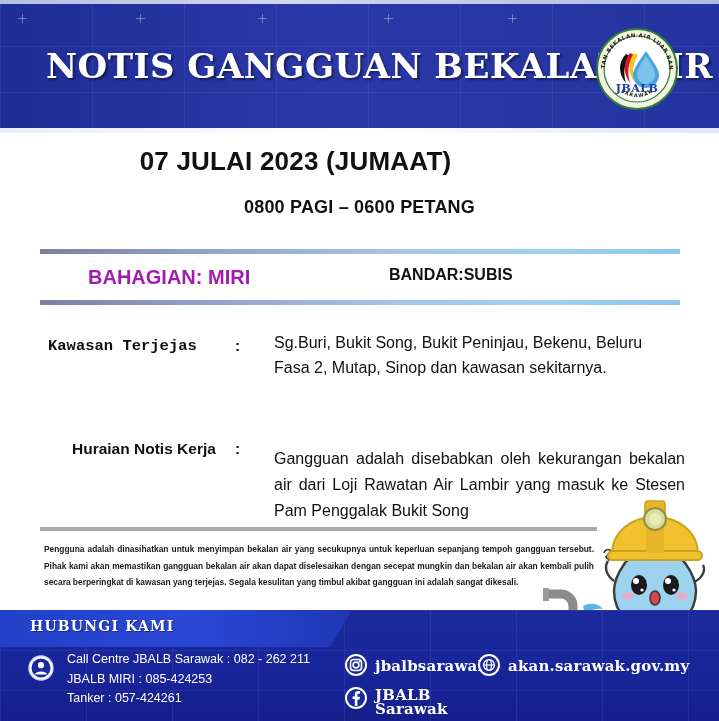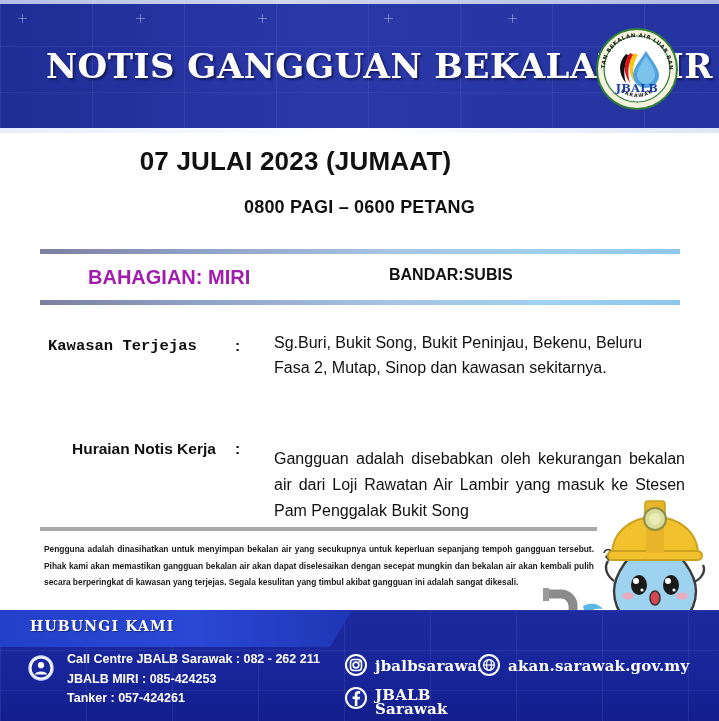--- a/index.html
+++ b/index.html
@@ -259,21 +259,21 @@
     letter-spacing: 1.2px;
     text-shadow: 1px 1px 1px rgba(0,0,0,.4);
   }
   .contact-block {
     position: absolute;
     left: 67px;
     top: 650px;
     width: 300px;
     color: #ffffff;
     font-size: 12.5px;
-    font-weight: bold;
+    font-weight: normal;
     line-height: 19.5px;
   }
   .contact-icon {
     position: absolute;
     left: 28px;
     top: 655px;
     width: 26px;
     height: 26px;
   }
   .social {

